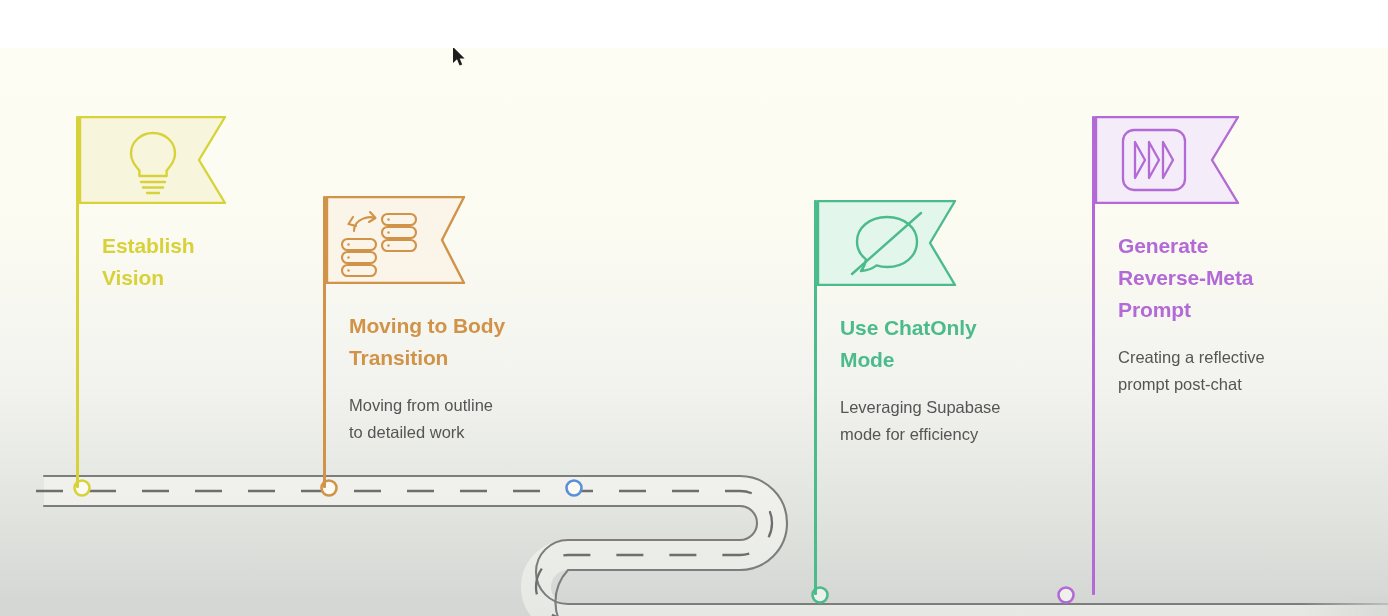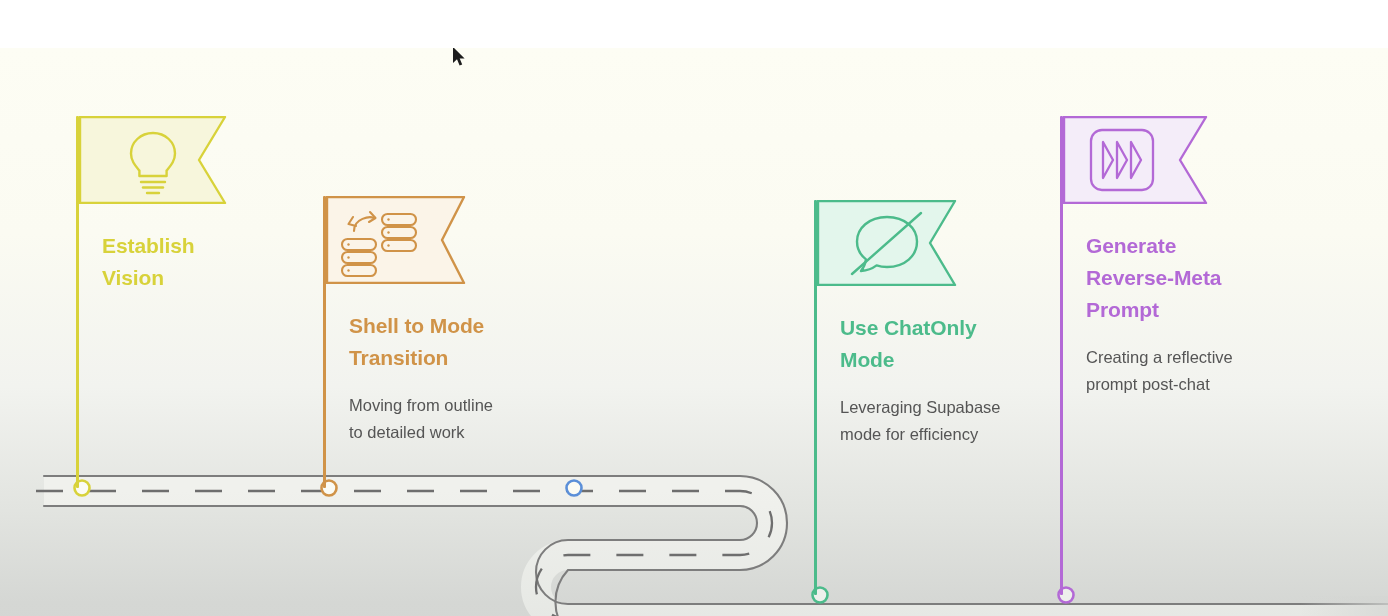--- a/index.html
+++ b/index.html
@@ -182,21 +182,21 @@
           <circle cx="22.5" cy="48.5" r="1.2" fill="#d09348" stroke="none"></circle>
           <circle cx="22.5" cy="61.5" r="1.2" fill="#d09348" stroke="none"></circle>
           <circle cx="22.5" cy="74.5" r="1.2" fill="#d09348" stroke="none"></circle>
 
           <path d="M28 35 C28 22 44 20 48 22"></path>
           <path d="M44 16 L49.5 22 L43 26"></path>
           <path d="M27 21 L22.5 28 L30 30"></path>
         </g>
       </svg>
     </div>
-    <div class="m-title" style="left:26px; top:114px; color:#d09348; width:205px;">Shell to Mode
+    <div class="m-title" style="left:26px; top:114px; color:#d09348; width:205px;">Moving to Body
 Transition</div>
     <div class="m-desc" style="left:26px; top:196px; width:205px;">Moving from outline
 to detailed work</div>
   </div>
 
 
   <div class="milestone" style="left:814px; top:152px; width:230px; height:395px;">
     <div class="pole" style="height:395px; background:#4cbb8b;"></div>
     <div class="flag">
       <svg width="140" height="86" viewBox="0 0 140 86" xmlns="http://www.w3.org/2000/svg">
@@ -210,21 +210,21 @@
           <line x1="35" y1="74" x2="104" y2="13"></line>
         </g>
       </svg>
     </div>
     <div class="m-title" style="left:26px; top:112px; color:#4cbb8b; width:210px;">Use ChatOnly
 Mode</div>
     <div class="m-desc" style="left:26px; top:194px; width:210px;">Leveraging Supabase
 mode for efficiency</div>
   </div>
 
-  <div class="milestone" style="left:1060px; top:68px; width:235px; height:479px;">
+  <div class="milestone" style="left:1092px; top:68px; width:235px; height:479px;">
     <div class="pole" style="height:479px; background:#b369d6;"></div>
     <div class="flag">
       <svg width="145" height="88" viewBox="0 0 145 88" xmlns="http://www.w3.org/2000/svg">
         <path d="M1 1 L143 1 L117 44 L143 87 L1 87 Z" fill="#f4edf9" stroke="#b369d6" stroke-width="2.4" stroke-linejoin="round"></path>
 
         <g fill="none" stroke="#b369d6" stroke-width="2.3" stroke-linecap="round" stroke-linejoin="round">
           <rect x="28" y="14" width="62" height="60" rx="11"></rect>
           <path d="M40 26 L40 62 L50 44 Z"></path>
           <path d="M54 26 L54 62 L64 44 Z"></path>
           <path d="M68 26 L68 62 L78 44 Z"></path>

